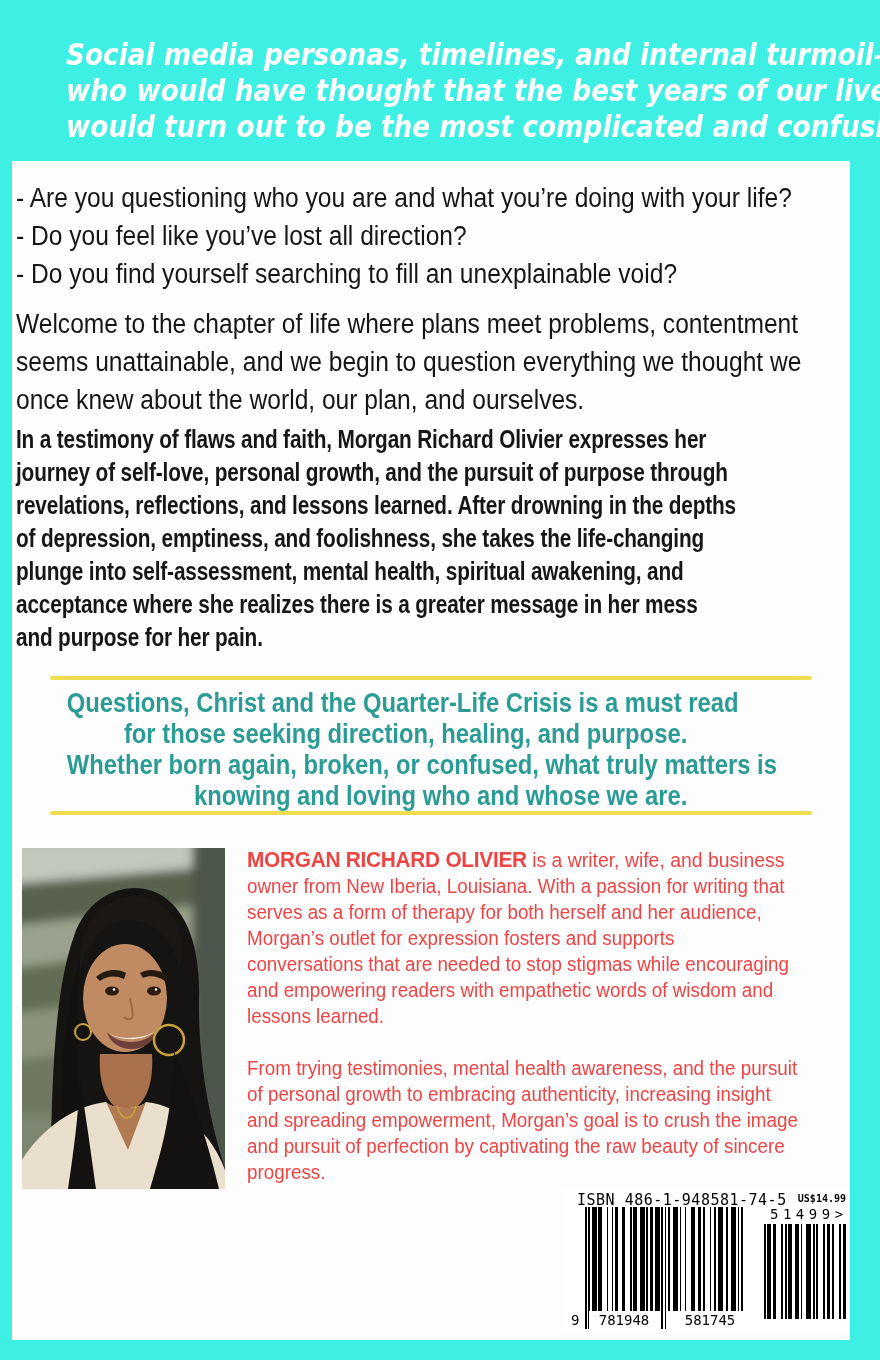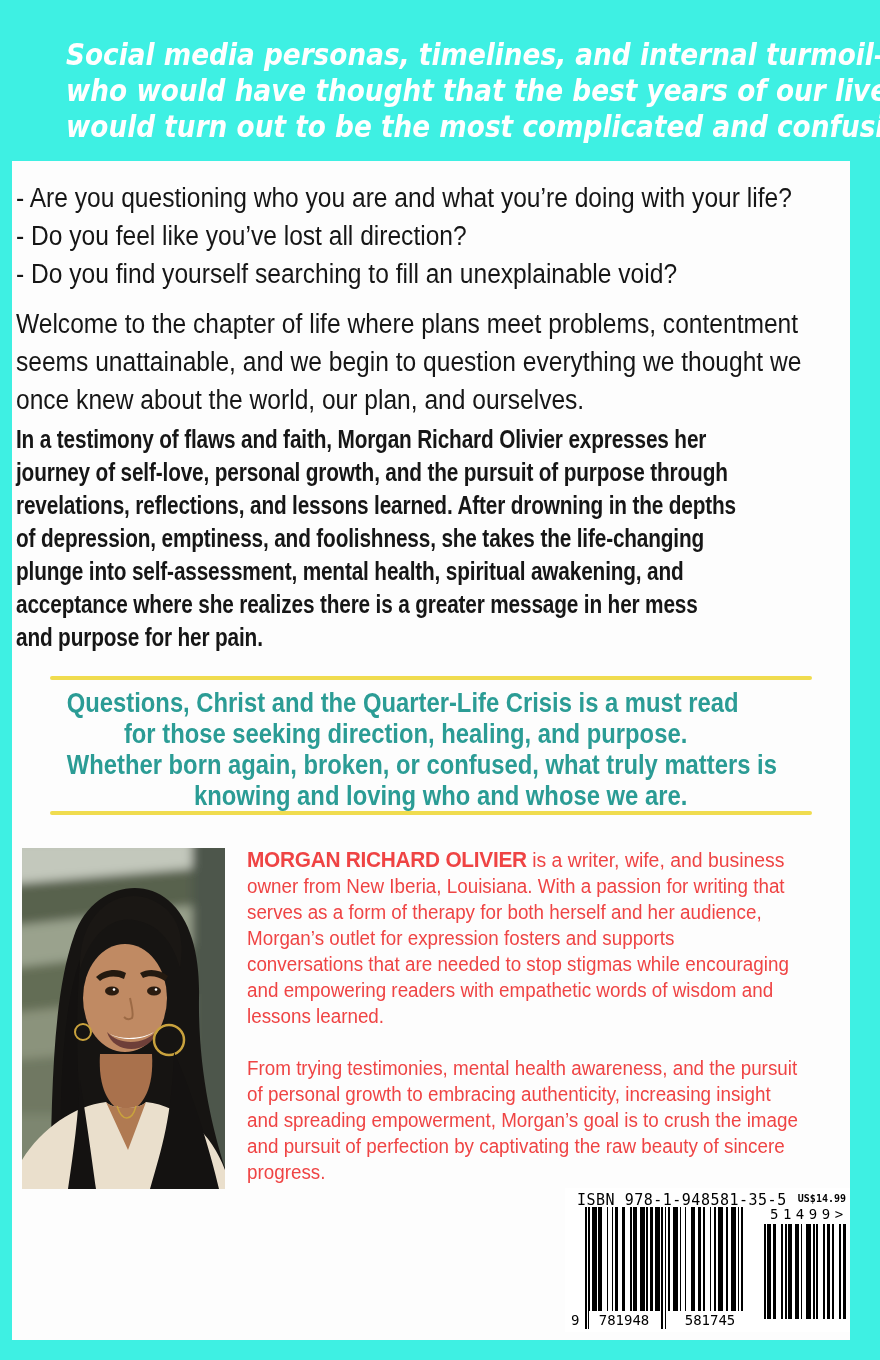--- a/index.html
+++ b/index.html
@@ -197,21 +197,21 @@
         <div>From trying testimonies, mental health awareness, and the pursuit</div>
         <div>of personal growth to embracing authenticity, increasing insight</div>
         <div>and spreading empowerment, Morgan’s goal is to crush the image</div>
         <div>and pursuit of perfection by captivating the raw beauty of sincere</div>
         <div>progress.</div>
       </div>
   </div>
 
 
   <div class="bc-box">
-    <div class="bc-head" data-bind="barcode.isbn_label">ISBN 978-1-948581-35-5</div>
+    <div class="bc-head" data-bind="barcode.isbn_label">ISBN 486-1-948581-74-5</div>
     <div class="bc-price" data-bind="barcode.price">US$14.99</div>
     <div class="bc-main">
       <svg width="158" height="122" fill="#000" shape-rendering="crispEdges" viewBox="0 0 158 122">
           <rect x="0.00" y="0" width="1.71" height="122"></rect>
           <rect x="3.32" y="0" width="1.71" height="122"></rect>
           <rect x="6.64" y="0" width="1.71" height="104"></rect>
           <rect x="8.30" y="0" width="1.71" height="104"></rect>
           <rect x="9.96" y="0" width="1.71" height="104"></rect>
           <rect x="13.28" y="0" width="1.71" height="104"></rect>
           <rect x="14.94" y="0" width="1.71" height="104"></rect>

